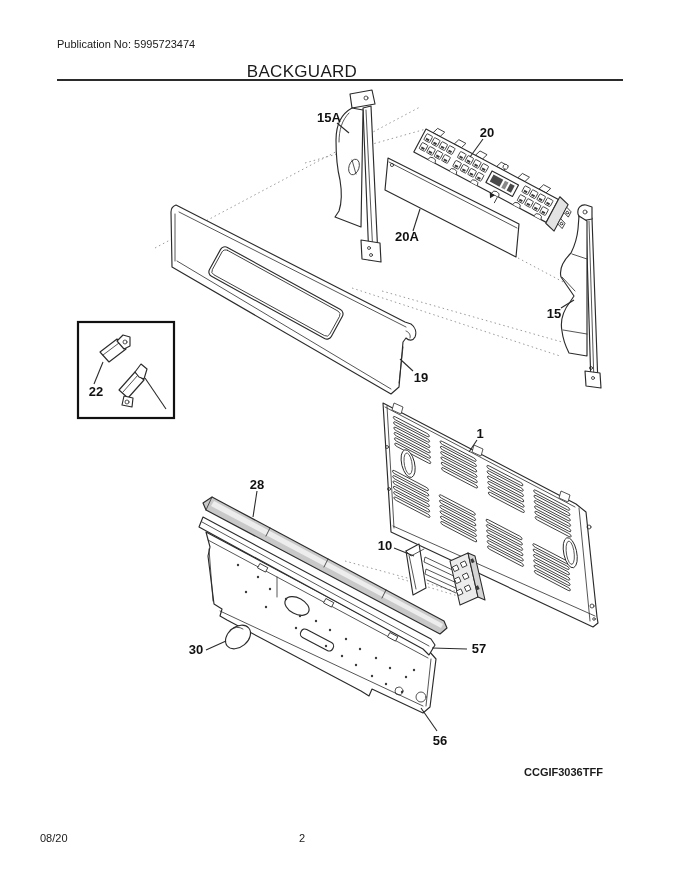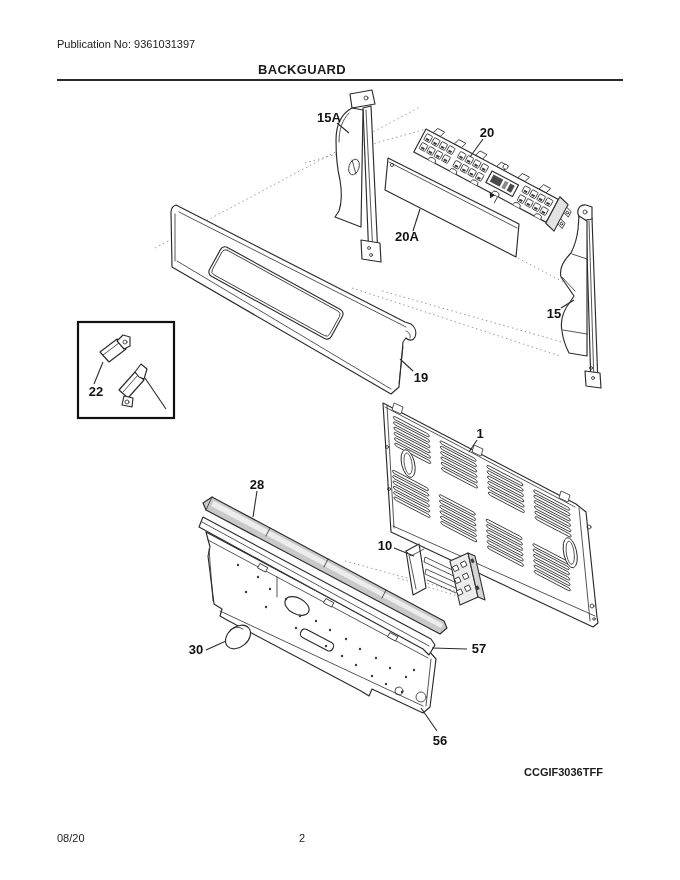--- a/index.html
+++ b/index.html
@@ -1,40 +1,40 @@
 <!DOCTYPE html>
 <html style="--line: #2b2b2b; --label: #111111; --shade: #c9c9c9; --light-shade: #ededed; --dotted-line: #9b9b9b;"><head>
 <meta charset="utf-8">
 <style>
   html,body{margin:0;padding:0;background:#888;}
   .page{position:relative;width:680px;height:880px;background:#fff;overflow:hidden;
         font-family:"Liberation Sans",sans-serif;color:#1a1a1a;}
   .abs{position:absolute;}
   .pub{left:57px;top:38px;font-size:11px;}
   .model{left:0;top:38px;width:604px;text-align:center;font-size:11px;}
-  .title{left:0;top:62px;width:604px;text-align:center;font-weight:bold;font-size:13px;letter-spacing:.3px;}
+  .title{left:0;top:62px;width:604px;text-align:center;font-weight:normal;font-size:17px;letter-spacing:.3px;}
   .rule{left:57px;top:79px;width:566px;height:2px;background:var(--line,#1c1c1c);}
   .code{left:524px;top:766px;font-weight:bold;font-size:11px;text-align:right;}
-  .date{left:57px;top:832px;font-size:11px;}
+  .date{left:40px;top:832px;font-size:11px;}
   .pagenum{left:0;top:832px;width:604px;text-align:center;font-size:11px;}
   svg.diagram{position:absolute;left:0;top:0;}
   .ln{fill:none;stroke:var(--line,#2b2b2b);stroke-width:1.15;stroke-linejoin:round;stroke-linecap:round;}
   .fw{fill:#fff;stroke:var(--line,#2b2b2b);stroke-width:1.15;stroke-linejoin:round;}
   .thin{stroke-width:0.8;}
   .dotl{fill:none;stroke:var(--dotted-line,#9b9b9b);stroke-width:1;stroke-dasharray:1.5 3;}
   .ldr{stroke:var(--line,#2b2b2b);stroke-width:1.1;fill:none;}
   .plabel{font:bold 13px "Liberation Sans",sans-serif;fill:var(--label,#111);text-anchor:middle;}
   .dot{fill:#3a3a3a;}
 </style>
 </head>
 <body>
 
 <div class="page">
 
-  <div class="abs pub">Publication No: 9361031397</div>
+  <div class="abs pub">Publication No: 5995723474</div>
   <div class="abs title">BACKGUARD</div>
   <div class="abs rule"></div>
 
   <svg class="diagram" width="680" height="880" viewBox="0 0 680 880">
 
     <defs>
 
       <g id="vg">
         <rect x="0" y="0" width="0.185" height="0.024" rx="0.012" fill="#fff" stroke="#2b2b2b" vector-effect="non-scaling-stroke" stroke-width="0.9"></rect>
         <rect x="0" y="0.042" width="0.185" height="0.024" rx="0.012" fill="#fff" stroke="#2b2b2b" vector-effect="non-scaling-stroke" stroke-width="0.9"></rect>

